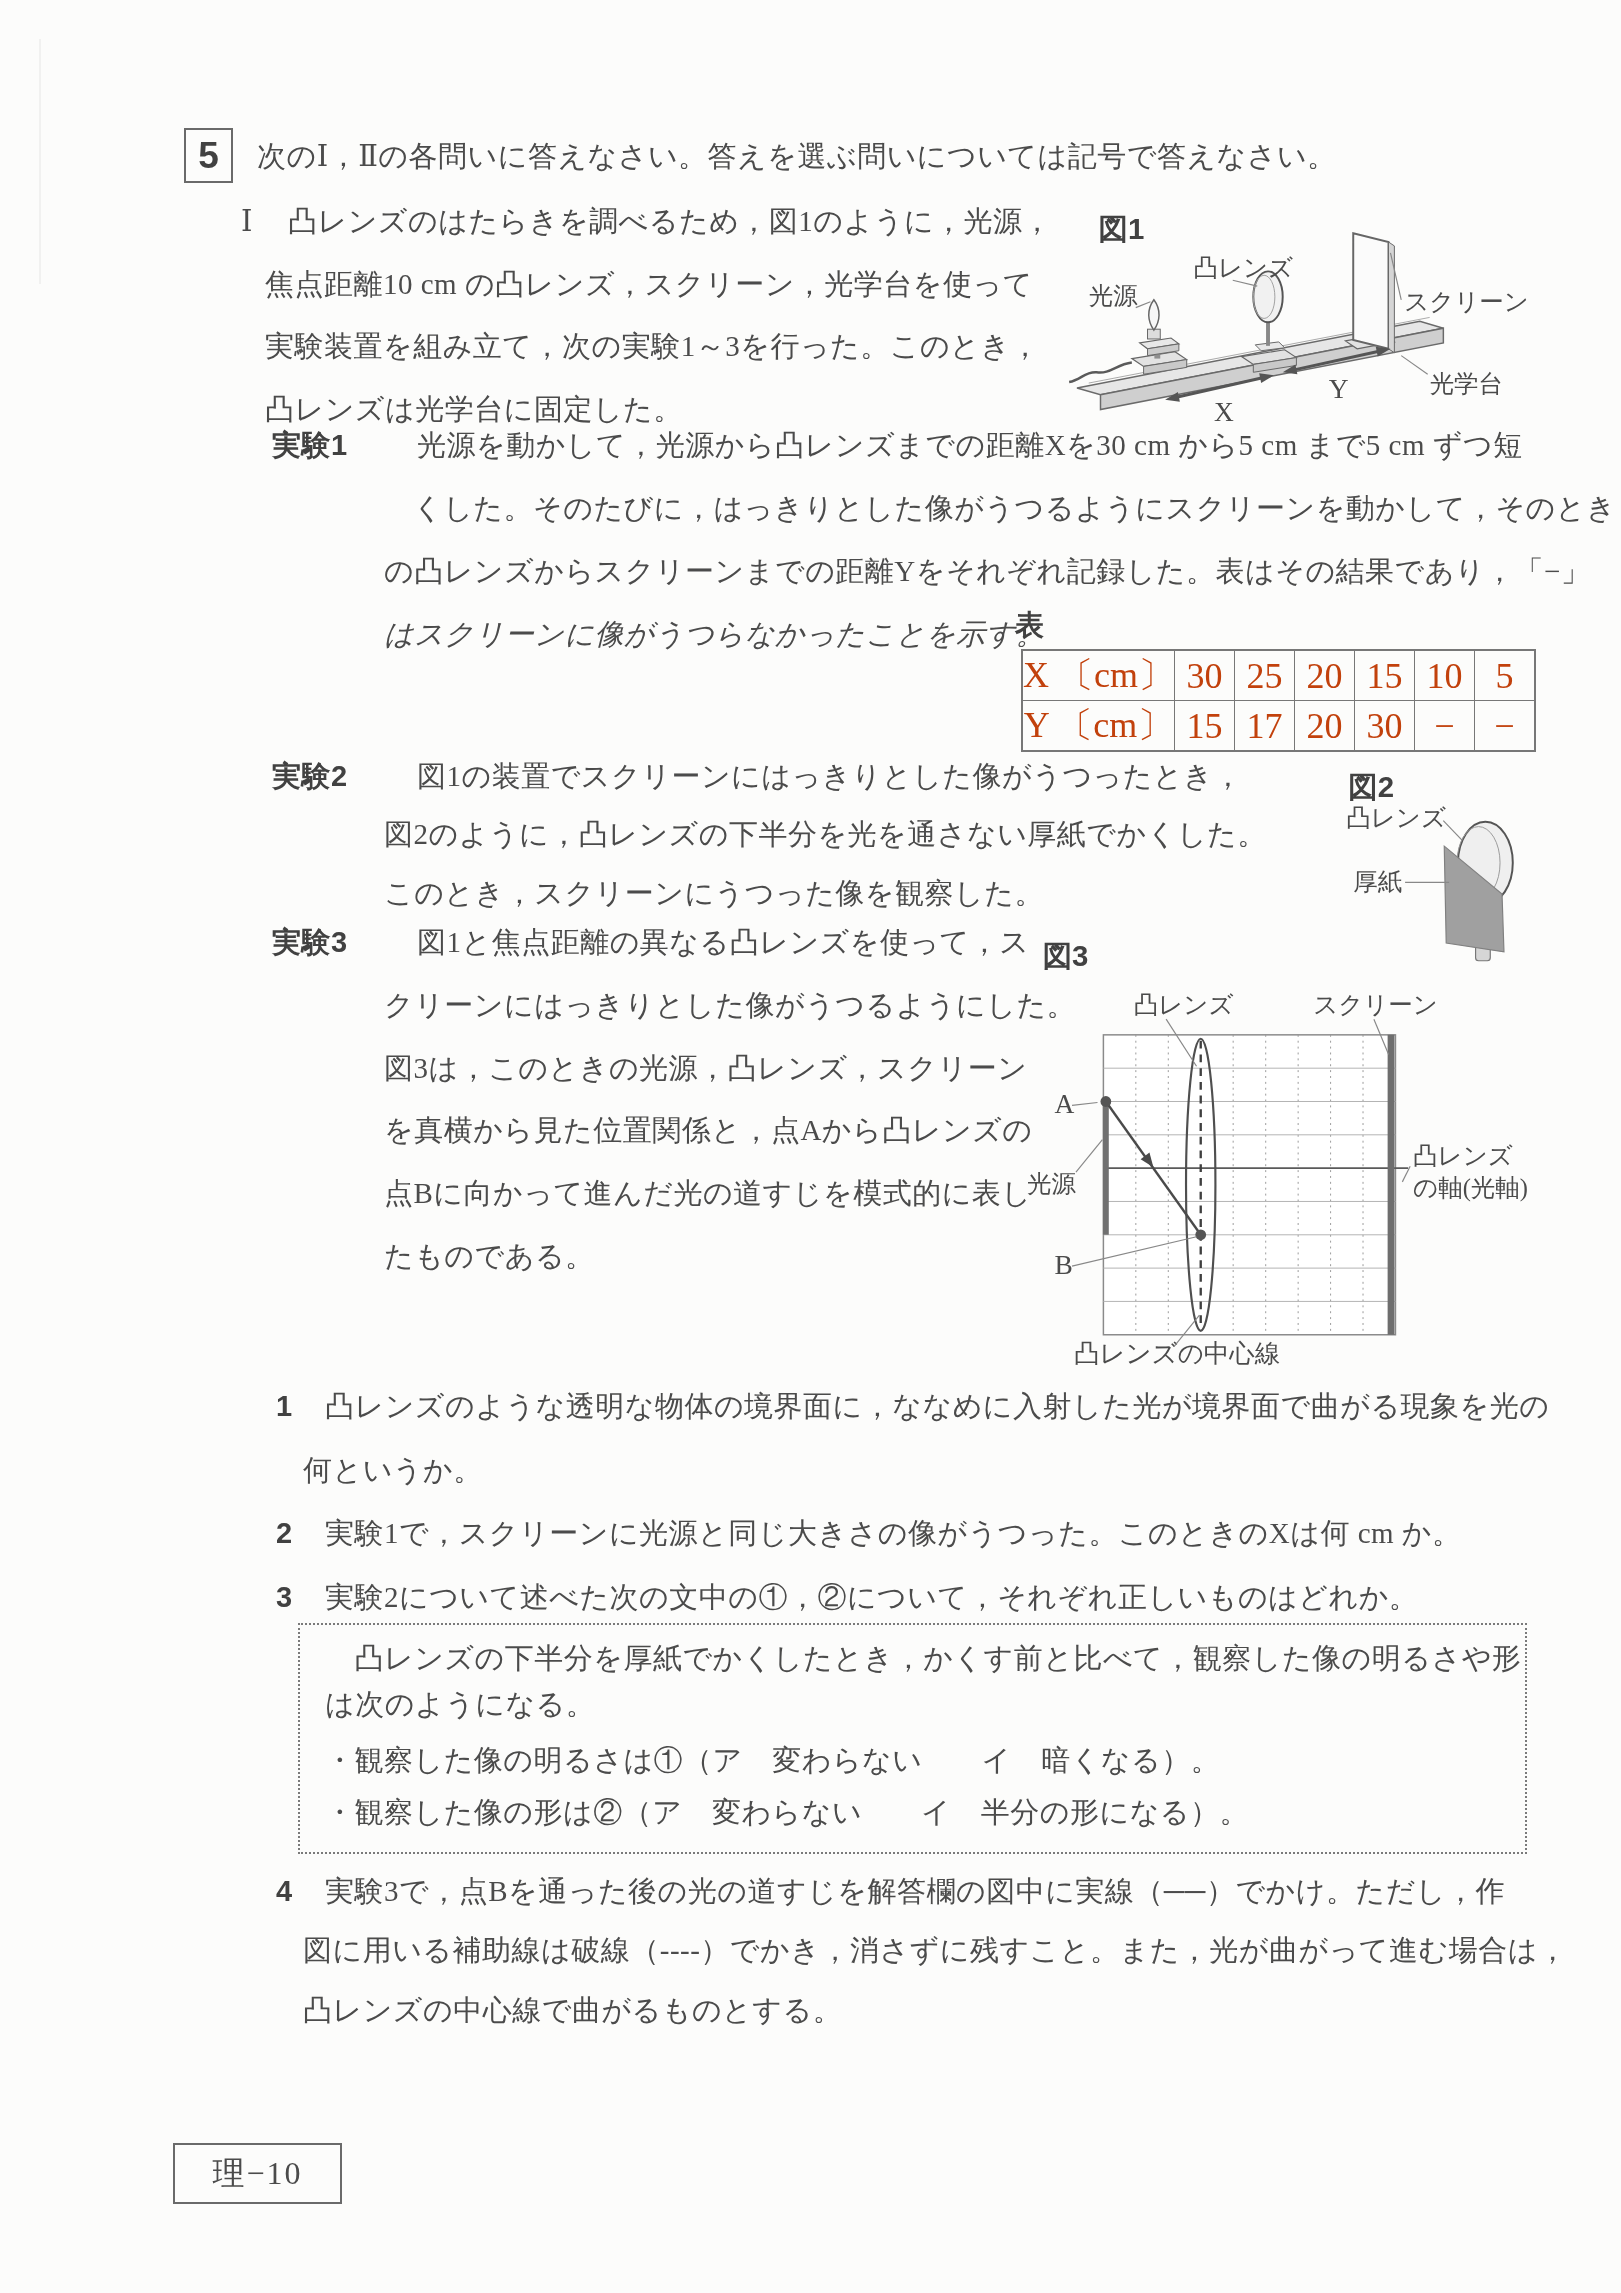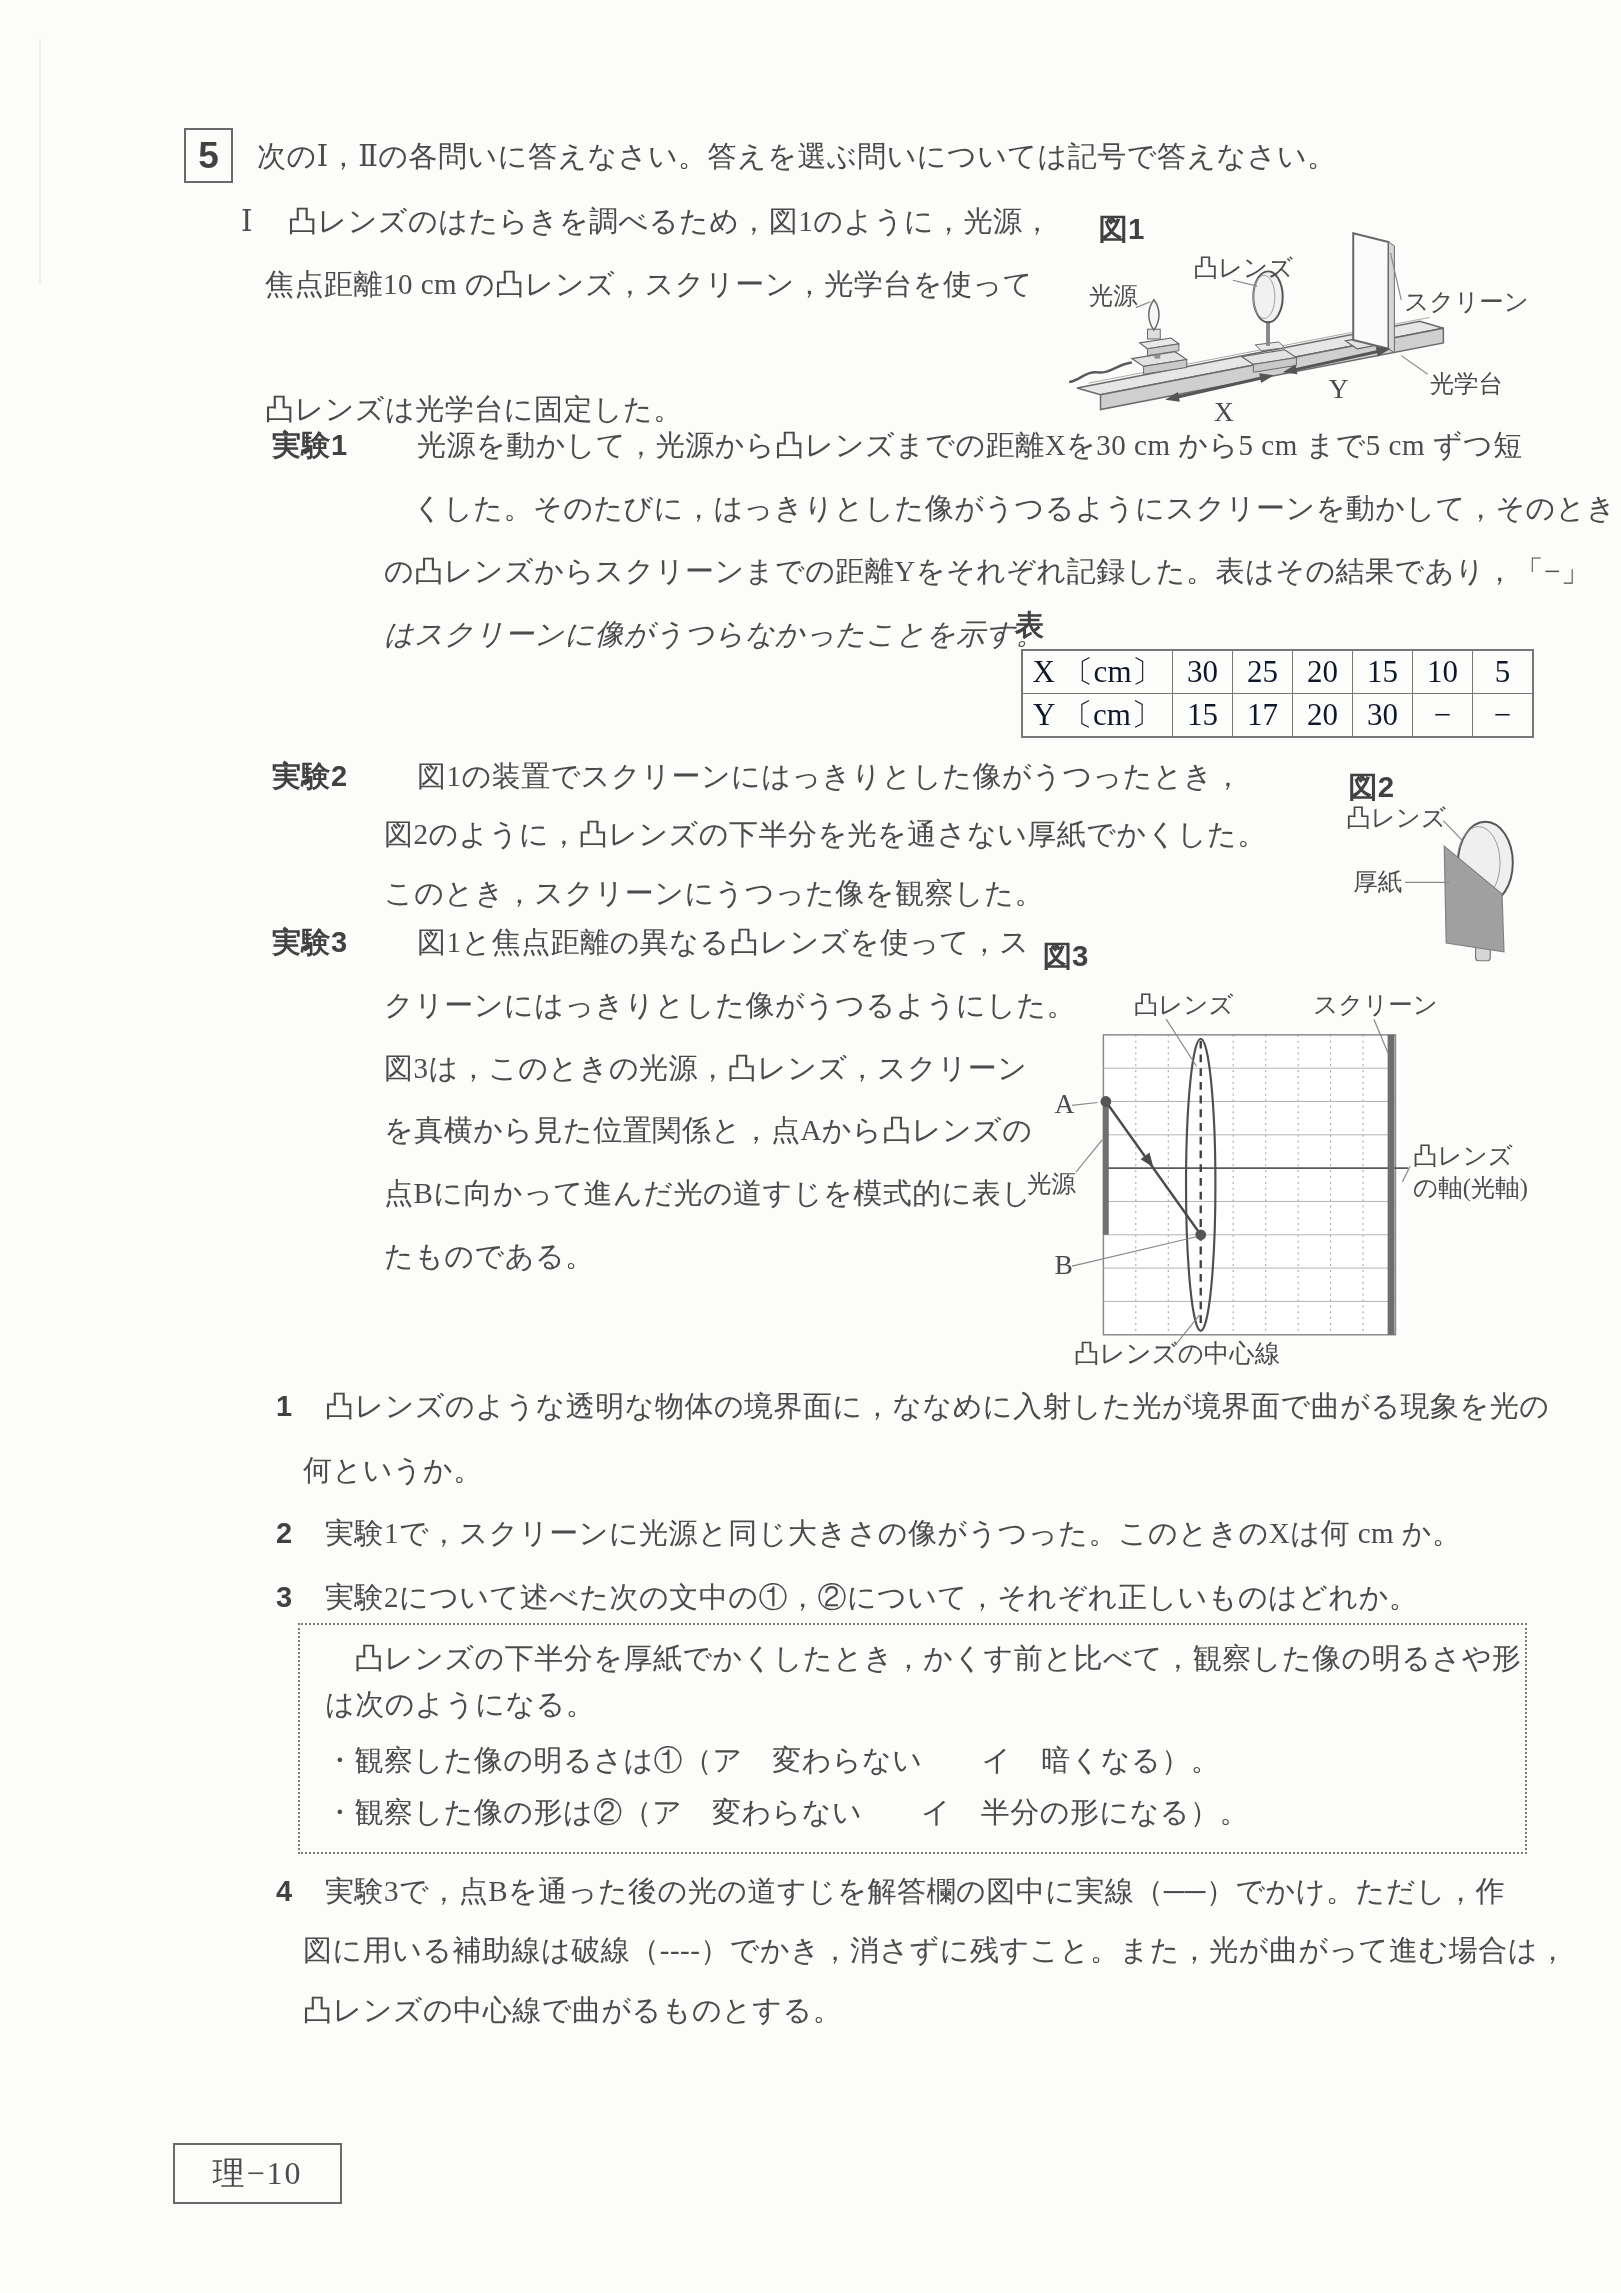--- a/index.html
+++ b/index.html
@@ -7,21 +7,21 @@
         font-family:"Liberation Serif","DejaVu Serif",serif;color:#4b4b4b;}
   .t{position:absolute;white-space:pre;font-size:29px;line-height:35px;letter-spacing:0.5px;}
   .g{font-family:"Liberation Sans","DejaVu Sans",sans-serif;font-weight:bold;color:#414141;}
   .qnumbox{position:absolute;left:184px;top:128px;width:45px;height:51px;border:2.9px solid #6a6a6a;
            display:flex;align-items:center;justify-content:center;font-size:37px;}
   .pagebox{position:absolute;left:173px;top:2143px;width:165px;height:57px;border:2.9px solid #6a6a6a;
            display:flex;align-items:center;justify-content:center;font-size:32px;letter-spacing:2px;}
   .dashedbox{position:absolute;left:298px;top:1623px;width:1225px;height:227px;
              border:2px dotted #7a7a7a;}
   .dtable{position:absolute;left:1021px;top:649px;border-collapse:collapse;border:2.9px solid #777;
-          font-size:31px;color:#0f172a;table-layout:fixed;}
+          font-size:36px;color:#c2410c;table-layout:fixed;}
   .dtable td{border:1.5px solid #777;width:59px;height:39px;text-align:center;padding:0;white-space:pre;}
   .dtable td.th{width:149px;}
   svg{position:absolute;overflow:visible;}
   svg text{font-family:"Liberation Serif","DejaVu Serif",serif;fill:#4b4b4b;}
   svg text.sg{font-family:"Liberation Sans","DejaVu Sans",sans-serif;font-weight:bold;fill:#414141;}
   .scanline{position:absolute;left:39px;top:39px;width:2px;height:245px;background:#f1f1f0;}
 </style>
 </head>
 <body>
 
@@ -29,20 +29,21 @@
   <div class="scanline"></div>
 
   <div class="qnumbox g">
     <span>5</span>
   </div>
   <div class="t" style="left:257px;top:139px;">次のⅠ，Ⅱの各問いに答えなさい。答えを選ぶ問いについては記号で答えなさい。</div>
 
   <div class="t" style="left:241px;top:204px;">Ⅰ</div>
   <div class="t" style="left:288px;top:204px;">凸レンズのはたらきを調べるため，図1のように，光源，</div>
   <div class="t" style="left:265px;top:267px;">焦点距離10 cm の凸レンズ，スクリーン，光学台を使って</div>
+  <div class="t" style="left:265px;top:329px;">実験装置を組み立て，次の実験1～3を行った。このとき，</div>
   <div class="t" style="left:265px;top:392px;">凸レンズは光学台に固定した。</div>
 
   <div class="t g" style="left:272px;top:428px;">実験1</div>
   <div class="t" style="left:417px;top:428px;">光源を動かして，光源から凸レンズまでの距離Xを30 cm から5 cm まで5 cm ずつ短</div>
   <div class="t" style="left:384px;top:491px;margin-left:29px;">くした。そのたびに，はっきりとした像がうつるようにスクリーンを動かして，そのとき</div>
   <div class="t" style="left:384px;top:554px;">の凸レンズからスクリーンまでの距離Yをそれぞれ記録した。表はその結果であり，「−」</div>
   <div class="t" style="left:384px;top:617px;font-style:italic;">はスクリーンに像がうつらなかったことを示す。</div>
 
   <div class="t g" style="left:1015px;top:608px;">表</div>
   <table class="dtable">

